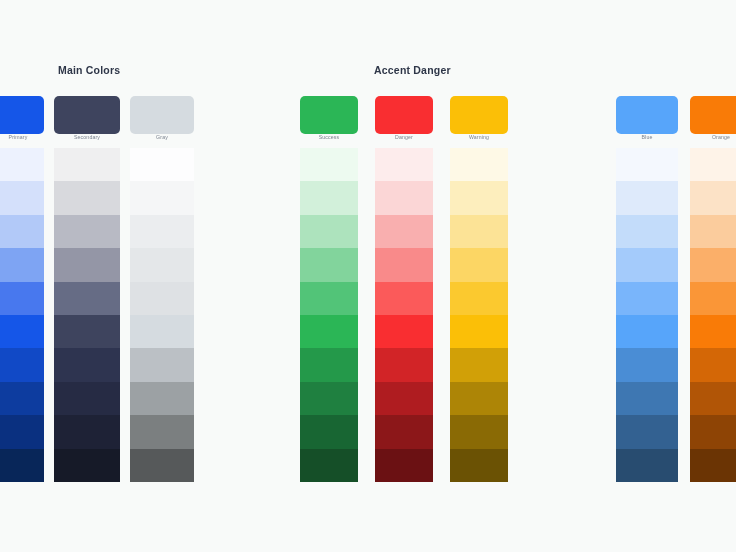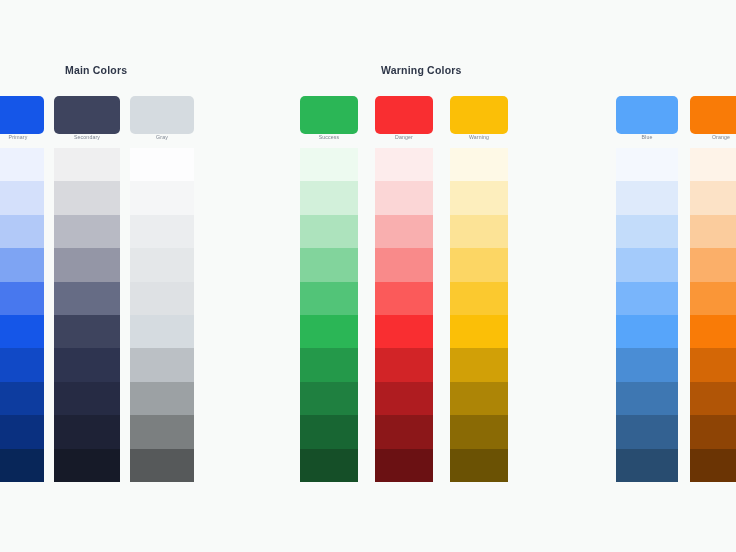--- a/index.html
+++ b/index.html
@@ -23,21 +23,20 @@
     height: 552px;
   }
 
   .section-title {
     position: absolute;
     font-size: 10.5px;
     font-weight: bold;
     color: #2e3648;
     letter-spacing: 0.2px;
     white-space: nowrap;
-    margin-left: 7px;
   }
 
   .group {
     position: absolute;
     top: 0;
     left: 0;
   }
 
   .header-chip {
     position: absolute;
@@ -67,21 +66,21 @@
   .shade {
     flex: 1 1 0;
     width: 100%;
   }
 </style>
 </head>
 <body>
 
 <div id="canvas">
     <div class="section-title" style="left: 58px; top: 64px;">Main Colors</div>
-    <div class="section-title" style="left: 374px; top: 64px;">Warning Colors</div>
+    <div class="section-title" style="left: 374px; top: 64px;">Accent Danger</div>
     <div class="group">
       <div class="header-chip" style="left: -8px; width: 52px; background: rgb(21, 86, 232);"></div>
       <div class="header-label" style="left: -8px; width: 52px;">Primary</div>
       <div class="shade-stack" style="left: -8px; width: 52px;">
         <div class="shade" style="background: rgb(237, 242, 254);"></div>
         <div class="shade" style="background: rgb(212, 224, 251);"></div>
         <div class="shade" style="background: rgb(178, 201, 248);"></div>
         <div class="shade" style="background: rgb(126, 164, 243);"></div>
         <div class="shade" style="background: rgb(72, 120, 238);"></div>
         <div class="shade" style="background: rgb(21, 86, 232);"></div>

